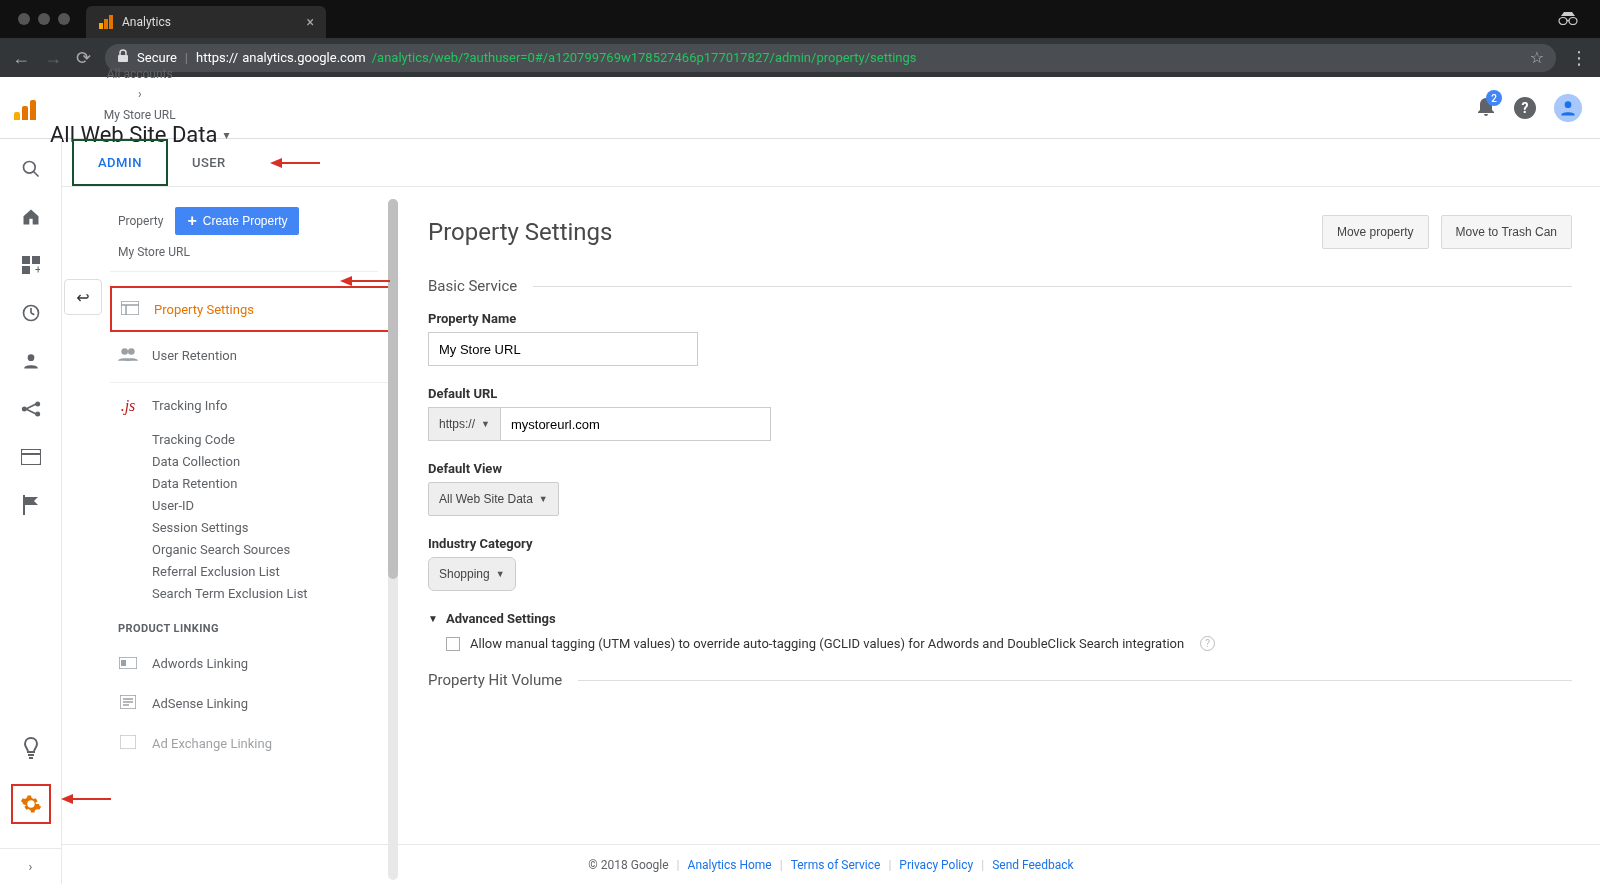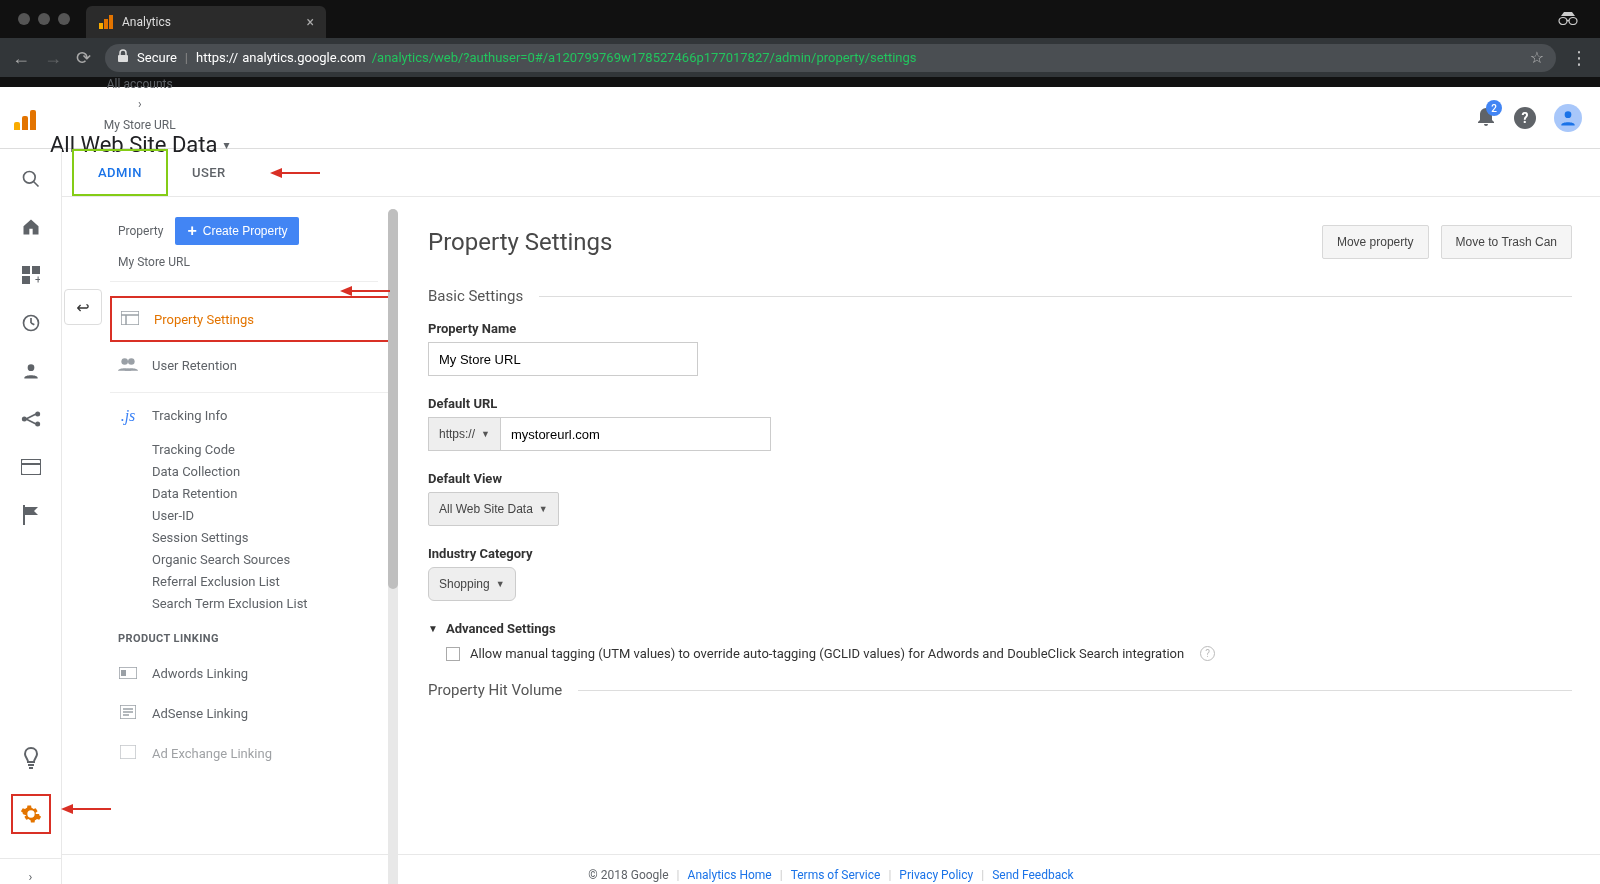--- a/index.html
+++ b/index.html
@@ -1,19 +1,19 @@
 <!DOCTYPE html>
 <html><head>
 <meta charset="utf-8">
 <style>
 * { margin: 0; padding: 0; box-sizing: border-box; }
 body { font-family: Roboto, Arial, sans-serif; font-size: 13px; color: #333; background: #fff; overflow: hidden; }
 
 
-.browser-chrome { background: #111; height: 87px; display: flex; flex-direction: column; }
+.browser-chrome { background: #111; height: 77px; display: flex; flex-direction: column; }
 .tab-bar { height: 38px; display: flex; align-items: center; padding: 0 10px; }
 .traffic-lights { display: flex; gap: 8px; padding-left: 8px; padding-right: 16px;}
 .traffic-lights span { width: 12px; height: 12px; border-radius: 50%; background: #555; display:inline-block;}
 .browser-tab { background: #2b2b2b; height: 32px; border-radius: 6px 6px 0 0; display: flex; align-items: center; padding: 0 12px; gap: 8px; min-width: 240px; color: #ddd; font-size: 12px; margin-top:6px;}
 .browser-tab .favicon { width:16px; height:16px; display:flex; align-items:center; justify-content:center;}
 .browser-tab .close { margin-left:auto; color:#aaa; font-size:14px;}
 .chrome-spacer { flex:1; }
 .incognito { margin-right:12px; color:#ccc; }
 .addr-bar { height: 39px; background: #323639; display: flex; align-items: center; padding: 0 12px; gap: 14px; color: #ccc; font-size: 14px;}
 .addr-nav-btn { color: #aaa; font-size: 18px; }
@@ -44,21 +44,21 @@
 .app-body { display:flex; height: 745px; position:relative;}
 .leftrail { width: 62px; border-right:1px solid #e8e8e8; display:flex; flex-direction:column; align-items:center; padding-top:18px; gap:24px; color:#5f6368;}
 .rail-icon { width:24px; height:24px; display:flex; align-items:center; justify-content:center; font-size:20px;}
 .rail-spacer { flex:1; }
 .rail-gear-box { border:2px solid #d93025; padding:6px; position:relative;}
 .rail-gear-box .rail-icon { color:#e37400; font-size:22px;}
 .rail-collapse { border-top:1px solid #e8e8e8; width:100%; text-align:center; padding:10px 0; color:#5f6368;}
 
 .admin-tabs { height:48px; border-bottom:1px solid #e8e8e8; display:flex; align-items:stretch; padding-left:10px;}
 .admin-tab { display:flex; align-items:center; padding:0 24px; font-size:13px; font-weight:500; color:#5f6368; letter-spacing:.5px;}
-.admin-tab.active { color:#1a73e8; border:2px solid #84cc16;}
+.admin-tab.active { color:#1a73e8; border:2px solid #14532d;}
 .tab-arrow-annot { display:flex; align-items:center; color:#d93025; padding-left:20px;}
 
 .content-wrap { flex:1; display:flex; flex-direction:column; position:relative;}
 .content-area { display:flex; flex:1; overflow:hidden;}
 
 .col-wrap { position:relative; width:336px; padding: 20px 0 0 48px; }
 .col-scroll { position:absolute; right:0; top:12px; bottom:4px; width:10px; background:#e8e8e8; border-radius:5px;}
 .col-scroll-thumb { position:absolute; top:0; width:10px; height:380px; background:#bfbfbf; border-radius:5px;}
 .col-back { position:absolute; left:2px; top:92px; width:38px; height:36px; border:1px solid #ddd; border-radius:4px; display:flex; align-items:center; justify-content:center; font-size:16px; background:#fff;}
 
@@ -68,21 +68,21 @@
 .btn-primary .plus { font-size:16px; font-weight:700; line-height:1;}
 .prop-name { font-size:12px; color:#5f6368; padding-bottom:12px; border-bottom:1px solid #eee; margin-right:20px; margin-bottom:14px; position:relative;}
 .arrow-overlay { position:absolute; color:#d93025; }
 .arrow-overlay.a1 { right:-24px; top:2px; }
 .arrow-overlay.a2 { left:-80px; top:4px; }
 
 .menu-list { list-style:none; }
 .menu-item { display:flex; align-items:center; gap:14px; height:46px; color:#5f6368; font-size:13px; padding-left:8px;}
 .menu-item.sep-above { border-top:1px solid #eee; margin-top:4px;}
 .menu-item.active { color:#e37400; border:2px solid #d93025;}
-.menu-icon { width:20px; text-align:center; color:#3b82f6; font-size:16px;}
+.menu-icon { width:20px; text-align:center; color:#b91c1c; font-size:16px;}
 .menu-item.active .menu-icon { color:#9aa0a6;}
 .sub-list { list-style:none; padding-left:42px; color:#5f6368; font-size:13px; }
 .sub-list li { height:22px; display:flex; align-items:center;}
 .section-header { font-size:11px; font-weight:700; color:#5f6368; letter-spacing:.4px; margin:18px 0 8px 8px;}
 
 .main-pane { flex:1; padding: 28px 28px 0 30px; overflow:hidden; }
 .main-head { display:flex; align-items:center; margin-bottom:28px;}
 .main-title { font-size:24px; color:#484848; font-weight:400;}
 .btn-ghost { margin-left:12px; background:#f5f5f5; border:1px solid #d8d8d8; height:34px; padding:0 14px; border-radius:2px; font-size:12px; color:#444;}
 .btn-ghost:first-of-type { margin-left:auto;}
@@ -379,21 +379,21 @@
       </div>
 
       <div class="main-pane">
         <div class="main-head">
           <div class="main-title">Property Settings</div>
           <button class="btn-ghost">Move property</button>
           <button class="btn-ghost">Move to Trash Can</button>
         </div>
 
         <div class="legend">
-          <span class="legend-label">Basic Settings</span>
+          <span class="legend-label">Basic Service</span>
           <span class="legend-line"></span>
         </div>
 
 
         <div class="field-block">
           <div class="field-label">Property Name</div>
           <input class="text-input" value="My Store URL" style="">
         </div>
 
         <div class="field-block">

